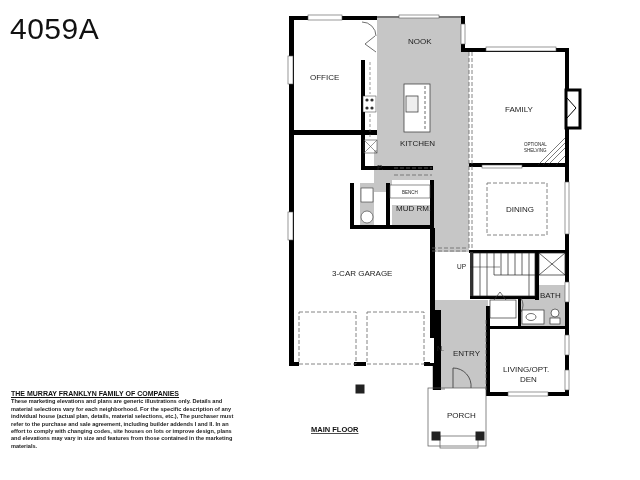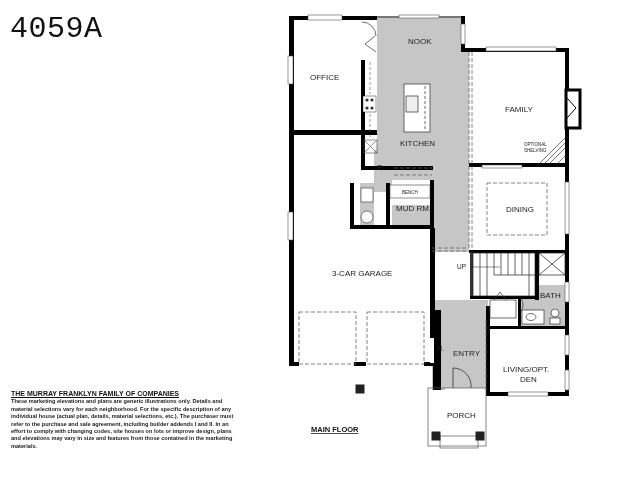--- a/index.html
+++ b/index.html
@@ -1,17 +1,17 @@
 <!DOCTYPE html>
 <html><head>
 <meta charset="utf-8">
 <style>
   html, body { margin:0; padding:0; background:#ffffff; }
   body { width:640px; height:480px; position:relative; overflow:hidden; font-family:"Liberation Sans", sans-serif; color:#111; }
-  .plan-code { position:absolute; left:10px; top:12px; font-size:30px; font-family:Liberation Mono, monospace; letter-spacing:0.5px; color:#111; }
+  .plan-code { position:absolute; left:10px; top:12px; font-size:30px; font-family:Liberation Sans, sans-serif; letter-spacing:0.5px; color:#111; }
   .disclaimer { position:absolute; left:11px; top:390px; width:230px; font-size:5.6px; line-height:7.4px; font-weight:bold; color:#222; }
   .disclaimer .head { font-size:7px; font-weight:bold; text-decoration:underline; margin-bottom:1px; display:block; color:#111; }
   svg { position:absolute; left:0; top:0; }
   .lbl { font-family:"Liberation Sans", sans-serif; font-size:8px; fill:#222; }
   .lbl-sm { font-family:"Liberation Sans", sans-serif; font-size:4.5px; fill:#222; }
   .lbl-u { font-family:"Liberation Sans", sans-serif; font-size:7.5px; font-weight:bold; fill:#111; text-decoration:underline; }
 </style>
 </head>
 <body>
 

